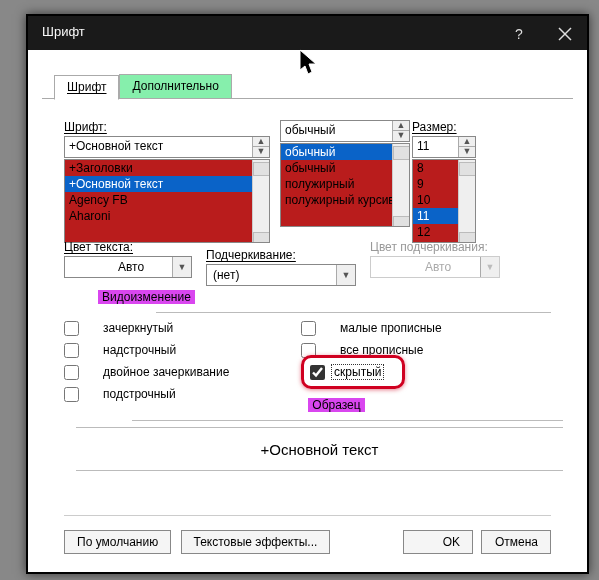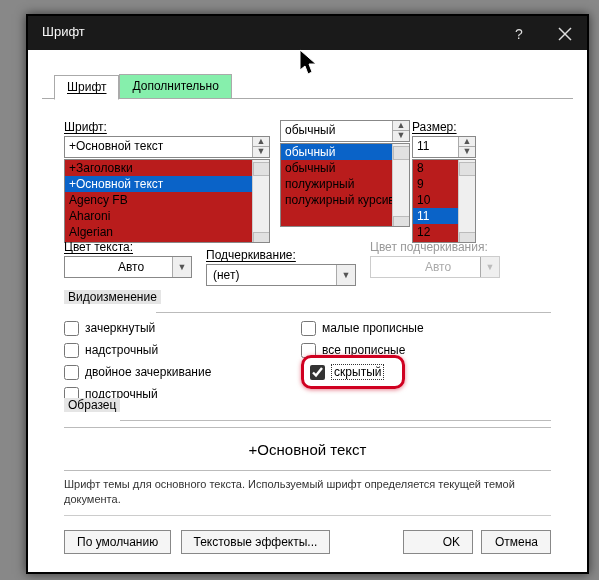--- a/index.html
+++ b/index.html
@@ -43,33 +43,33 @@
   .dd .arrow{position:absolute;right:0;top:0;width:18px;height:100%;border-left:1px solid #aaa;background:#efefef;display:flex;align-items:center;justify-content:center;font-size:9px;color:#555;}
   .dd.disabled{color:#aaa;border-color:#ccc;}
   .dd.disabled .arrow{color:#bbb;}
 
   .grp-color{position:absolute;left:0;top:0;width:128px;}
   .grp-under{position:absolute;left:142px;top:8px;width:150px;}
   .grp-ucolor{position:absolute;left:306px;top:0;width:130px;}
   .dislbl{color:#999;}
 
   .effects{position:absolute;left:0;top:170px;width:100%;}
-  .legend{background:#e5e5e5;padding:0 4px;}
+  .legend{background:#d946ef;padding:0 4px;margin-left:34px;}
   .effects .line{height:0;border-top:1px solid #bbb;position:relative;top:8px;z-index:0;margin-left:92px;}
   .effects .effgrid{margin-top:12px;}
-  .chk{display:flex;align-items:center;height:22px;}
+  .chk{display:flex;align-items:center;height:22px;gap:18px;}
   .chk input{width:15px;height:15px;margin:0 6px 0 0;accent-color:#333;}
   .col{display:inline-block;vertical-align:top;}
   .col.left{width:48%;}
   .col.right{width:50%;}
   .redbox{display:inline-flex;align-items:center;height:24px;padding:2px 18px 2px 6px;border:3px solid #d00020;border-radius:10px;box-shadow:0 1px 4px rgba(208,0,32,.5);}
   .redbox input{width:15px;height:15px;margin:0 6px 0 0;}
   .redbox .txt{border:1px dotted #333;padding:0 2px;}
 
-  .sample{position:absolute;left:0;top:278px;width:100%;}
+  .sample{position:absolute;left:12px;top:278px;width:100%;text-align:center;}
   .sample .line{height:0;border-top:1px solid #bbb;position:relative;top:8px;margin-left:56px;}
   .samplebox{margin-top:14px;height:42px;border:1px solid #bbb;border-left:none;border-right:none;display:flex;align-items:center;justify-content:center;font-size:15px;}
   .hint{margin-top:6px;font-size:11px;color:#333;line-height:1.35;}
 
   .btnbar{position:absolute;left:36px;right:36px;bottom:14px;height:28px;border-top:1px solid #ccc;padding-top:14px;}
   .btn{display:inline-block;height:24px;line-height:22px;padding:0 12px;border:1px solid #888;background:#f5f5f5;min-width:70px;text-align:center;box-sizing:border-box;}
   .btnr{float:right;margin-left:8px;text-align:right;}
 </style>
 </head>
 <body>
@@ -102,21 +102,20 @@
               <div>▲</div>
               <div>▼</div>
             </div>
         </div>
         <div class="listbox">
           <ul>
               <li>+Заголовки</li>
               <li class="sel">+Основной текст</li>
               <li>Agency FB</li>
               <li>Aharoni</li>
-              <li>Algerian</li>
             </ul>
           <div class="scroll"><div class="btn">▲</div><div class="track"></div><div class="btn">▼</div></div>
         </div>
       </div>
 
       <div class="ro grp-style">
         <div class="combo">
           <input value="обычный" style="">
           <div class="spin">
               <div>▲</div>
@@ -208,21 +207,20 @@
                   <span class="txt">скрытый</span>
                 </label>
               </div></div>
         </div>
       </div>
 
       <div class="sample">
         <span class="legend" style="position:relative;z-index:1;">Образец</span>
         <div class="line"></div>
         <div class="samplebox">+Основной текст</div>
-        <div class="hint">Шрифт темы для основного текста. Используемый шрифт определяется текущей темой документа.</div>
       </div>
 
     </div>
 
     <div class="btnbar">
       <span class="btn">По умолчанию</span>
       <span class="btn" style="margin-left:6px;">Текстовые эффекты...</span>
       <span class="btn btnr">Отмена</span>
       <span class="btn btnr">OK</span>
     </div>

